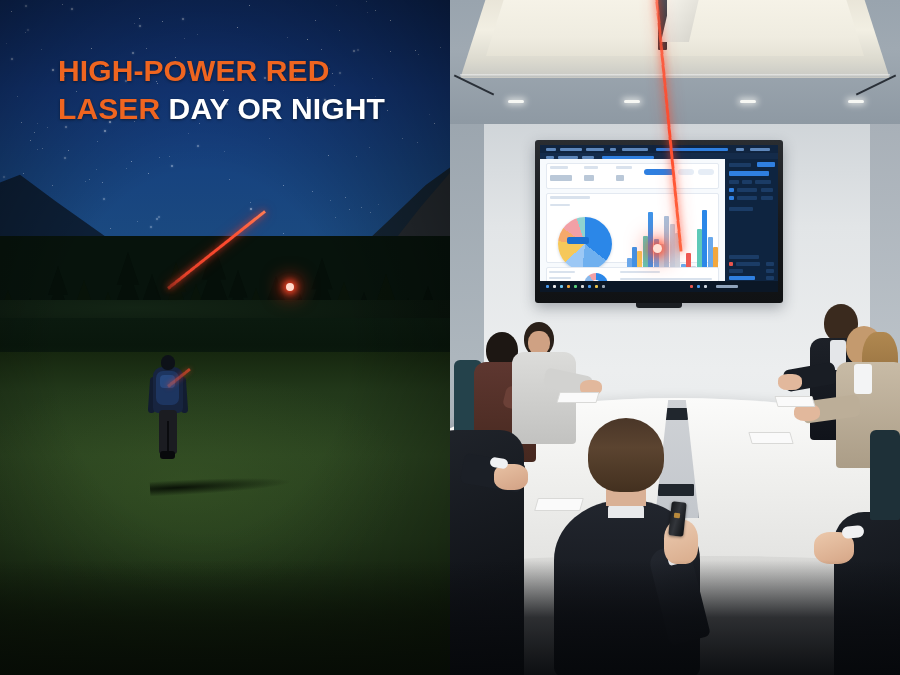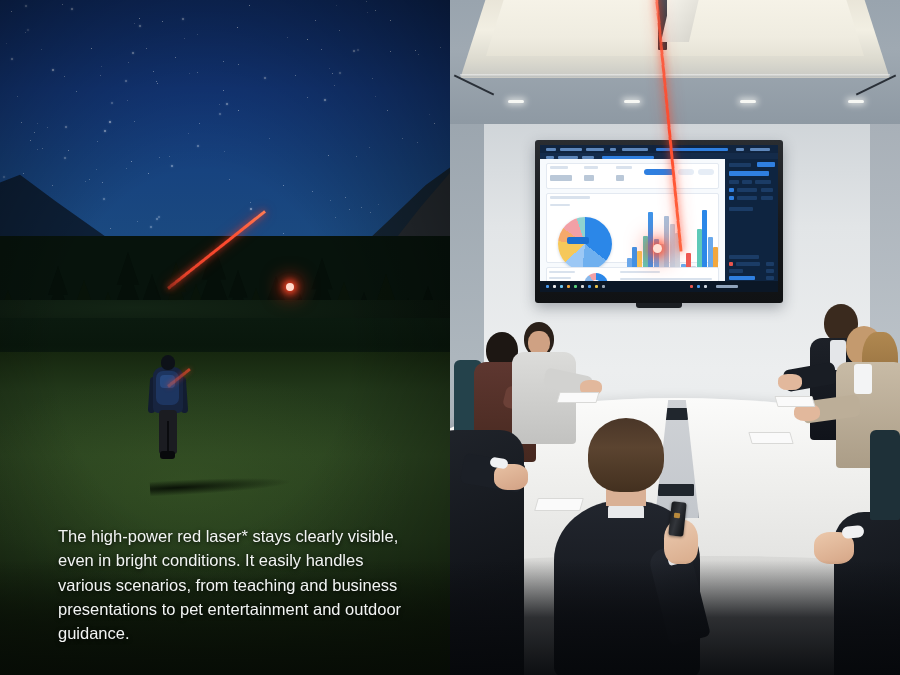--- a/index.html
+++ b/index.html
@@ -490,22 +490,25 @@
       <div class="hk-boot"></div>
     </div>
 
     <div class="laser-l-lo"></div>
     <div class="laser-l"></div>
     <div class="laser-dot-l"></div>
 
     <div class="vignette"></div>
     <div class="meadow-dark"></div>
 
-
-    <div class="blurb">The high-power red laser* stays clearly visible, even in bright conditions. It easily handles various scenarios, from teaching and business presentations to pet entertainment and outdoor guidance.</div>
+    <div class="headline">
+      <span class="accent">HIGH-POWER RED</span><br>
+      <span class="accent">LASER</span><span> DAY OR NIGHT</span>
+    </div>
+
   </div>
 
   <div class="panel-right">
 
     <div class="wall-back"></div>
     <div class="wall-l"></div>
     <div class="wall-r"></div>
 
     <div class="ceil"></div>
     <div class="ceil-recess"></div>

